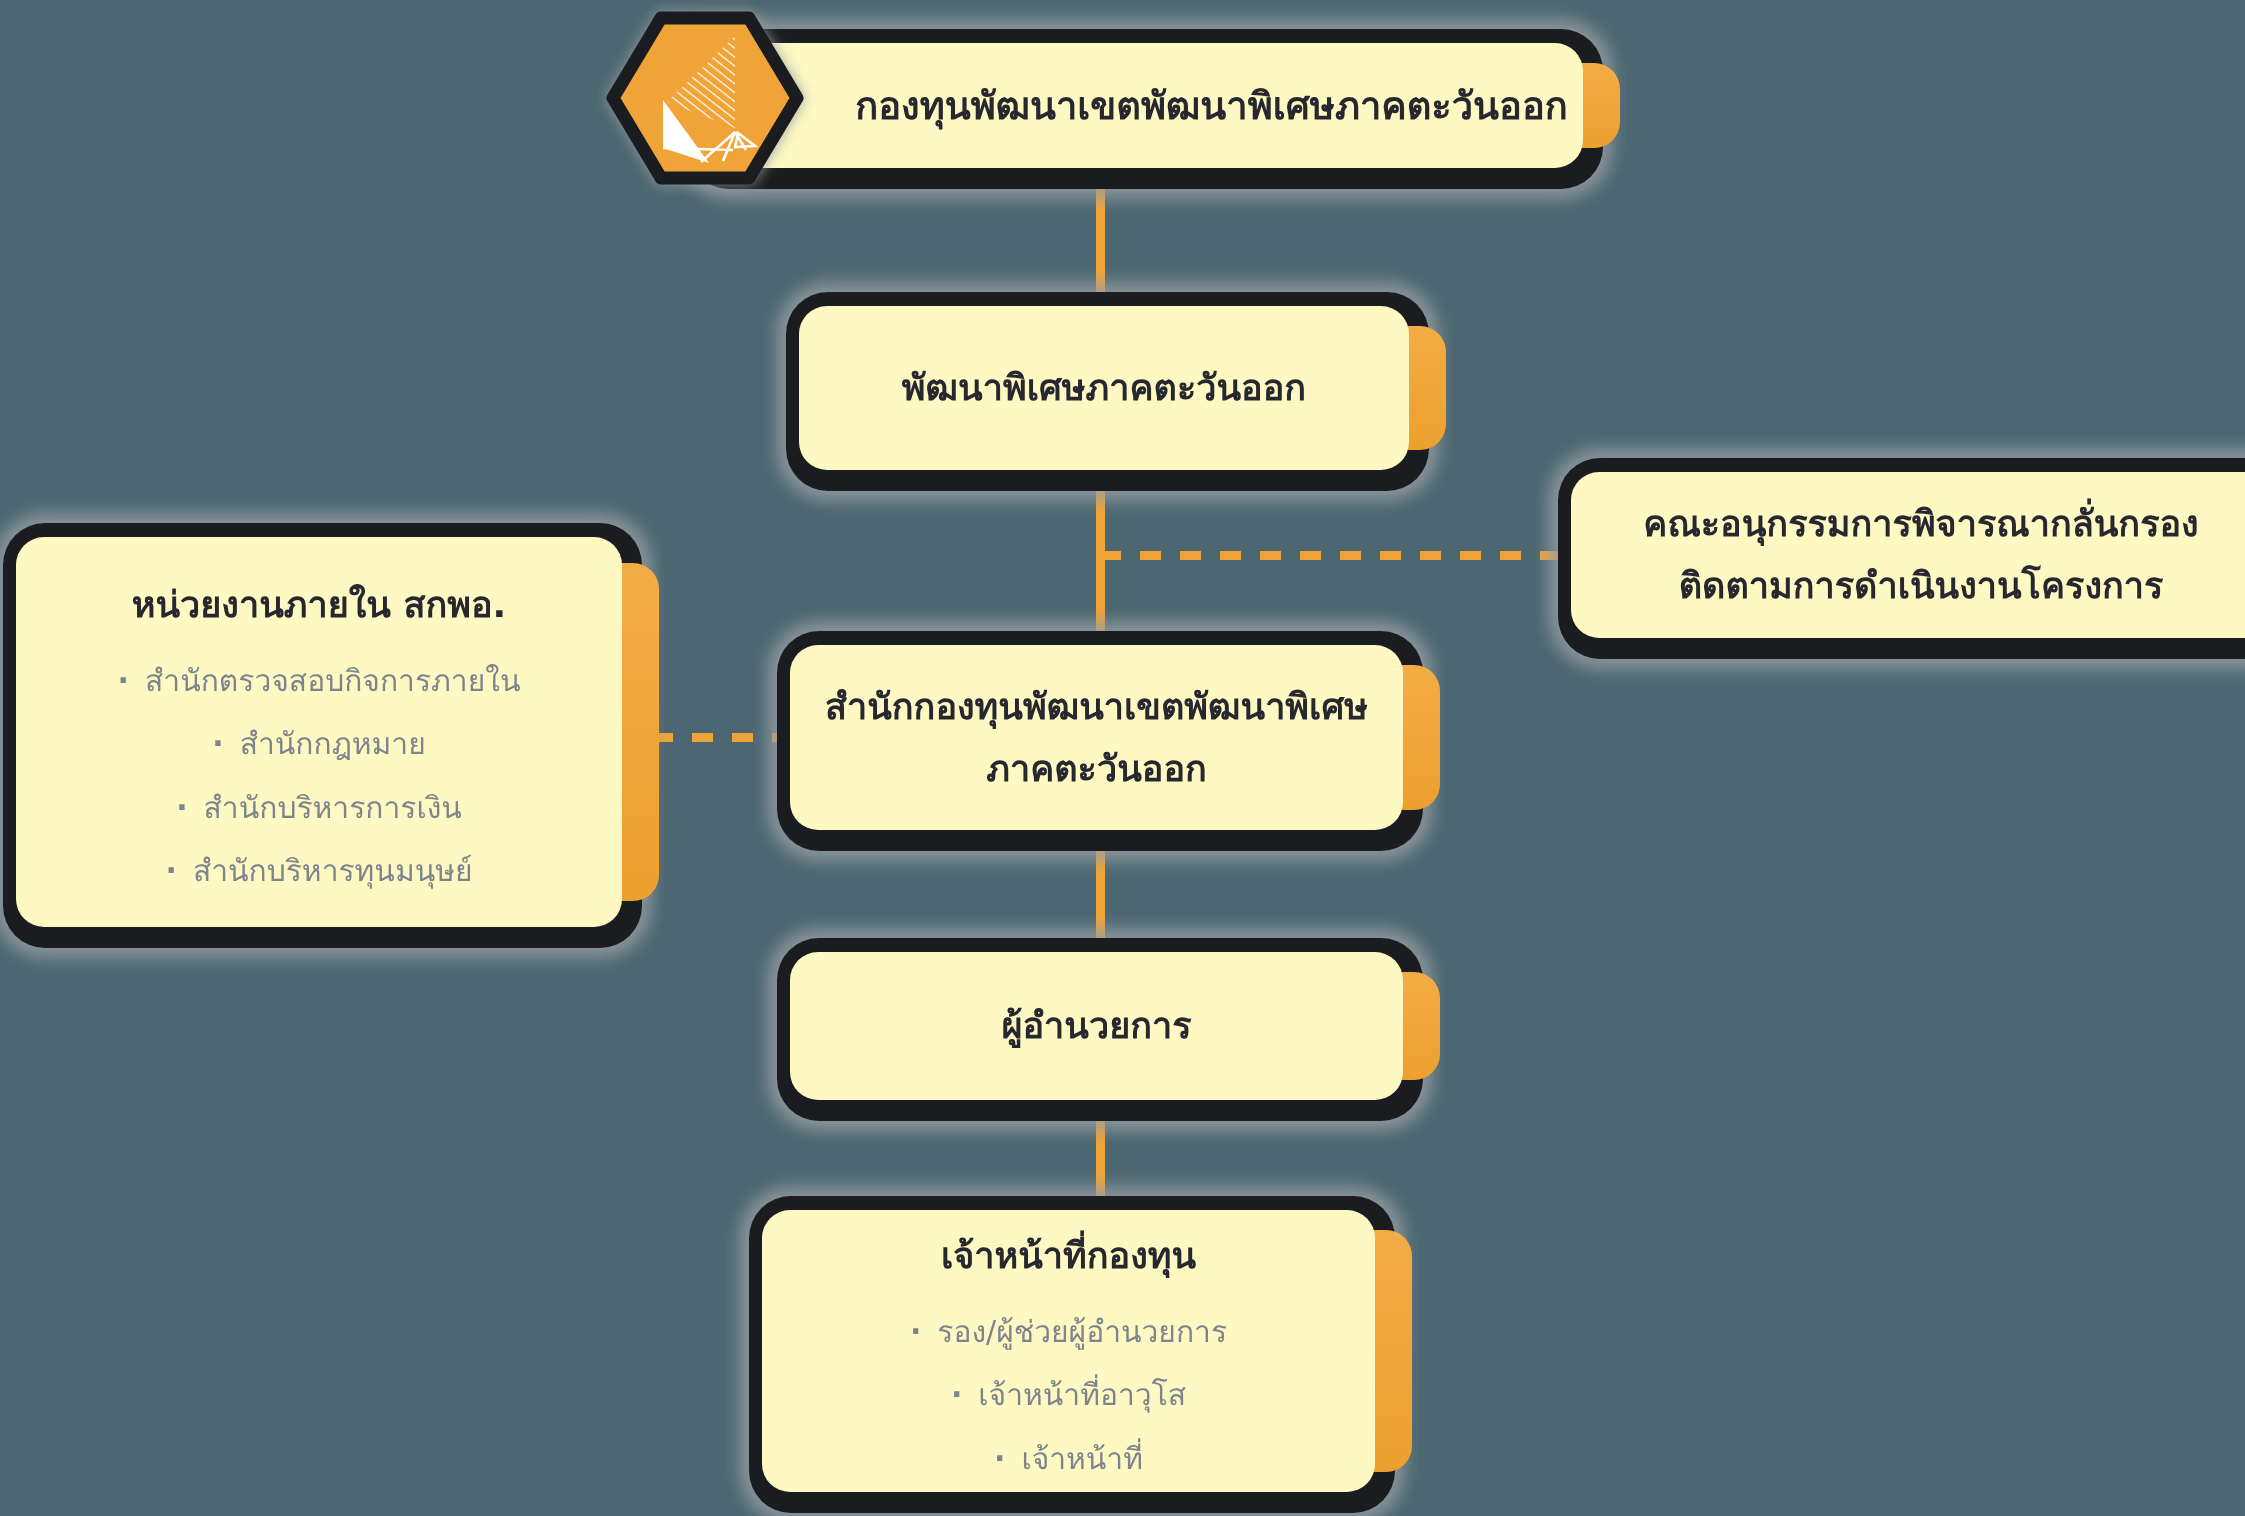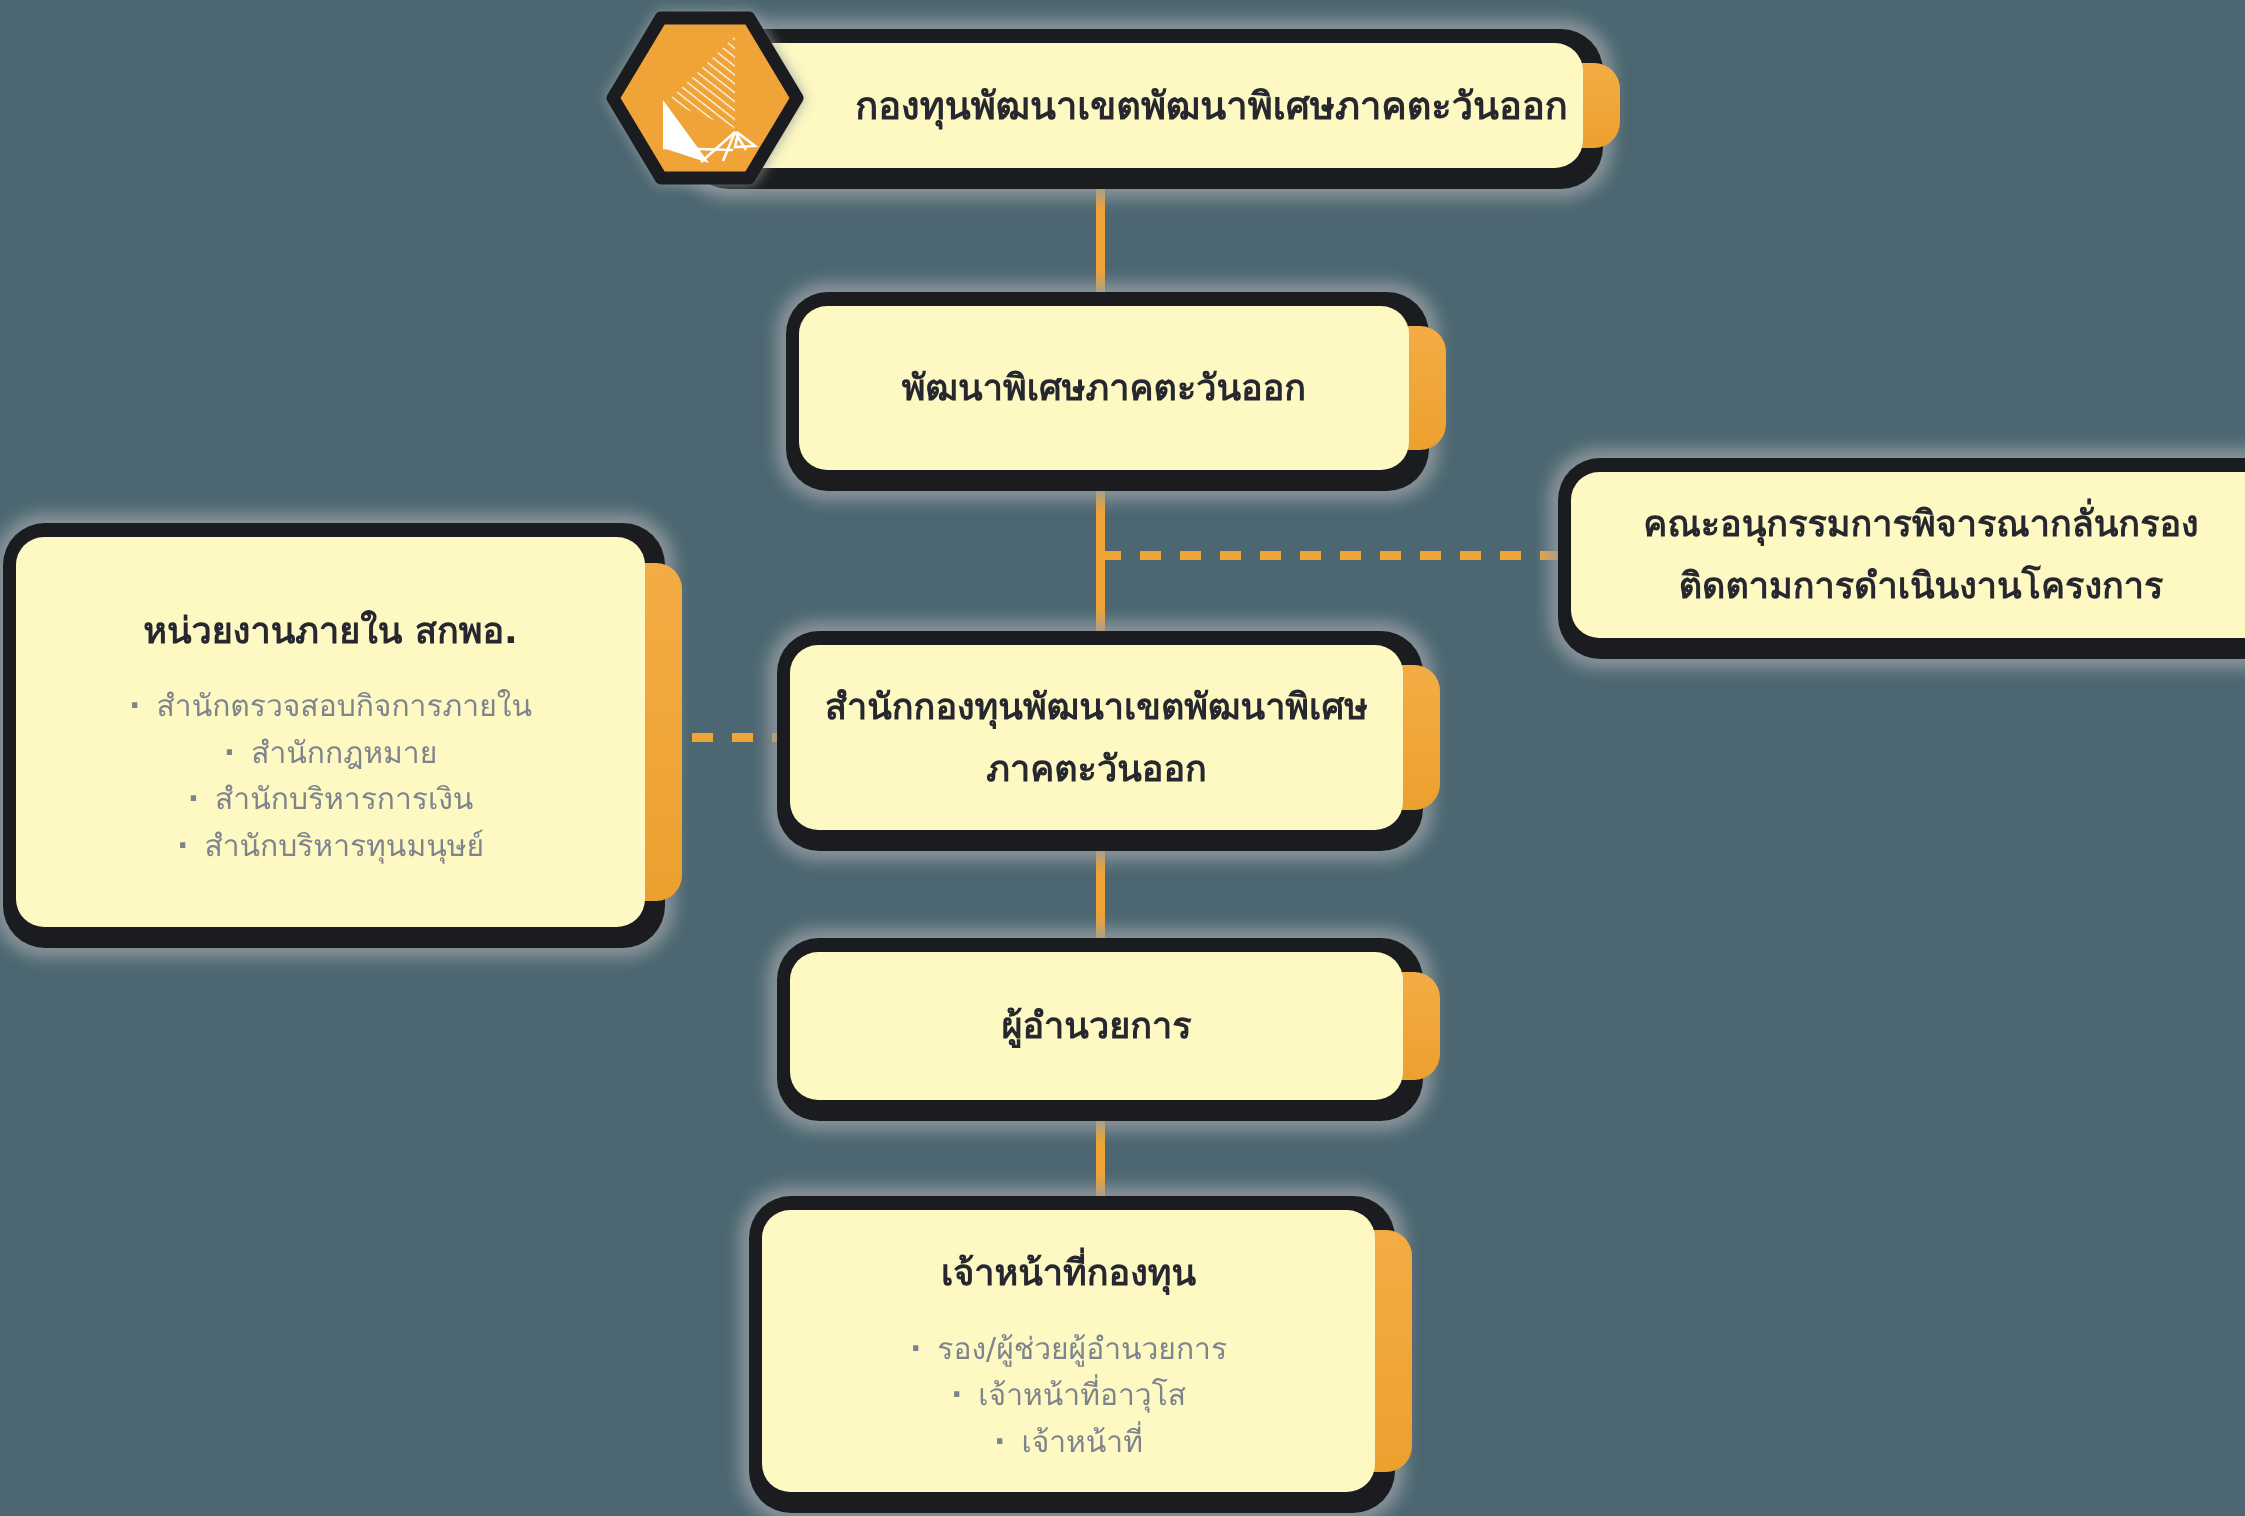--- a/index.html
+++ b/index.html
@@ -17,21 +17,21 @@
   .blk{position:absolute;left:-13px;top:-14px;right:-20px;bottom:-21px;
     background:#1B1C20;border-radius:42px;
     box-shadow:0 0 16px 10px rgba(150,158,162,0.82);}
   .tab{position:absolute;top:20px;bottom:20px;right:-37px;width:74px;
     background:linear-gradient(180deg,#F3AC45,#ECA02E);border-radius:26px;}
   .face{position:absolute;inset:0;background:#fef9c3;border-radius:28px;
     display:flex;flex-direction:column;align-items:center;justify-content:center;}
   .face .line{display:block;text-align:center;}
   .ttl{color:#26272F;font-weight:700;font-size:36px;line-height:1.72;white-space:nowrap;}
   .hdr{color:#26272F;font-weight:700;font-size:36px;line-height:1.72;white-space:nowrap;text-align:center;}
-  .bullets{display:flex;flex-direction:column;align-items:center;gap:9px;margin-top:26px;}
+  .bullets{display:flex;flex-direction:column;align-items:center;gap:26px;margin-top:26px;}
   .bullet-item{color:#7E848D;font-size:30px;line-height:1.25;white-space:nowrap;}
   .bullet-item::before{content:"\00B7";margin-right:16px;color:#7E848D;font-weight:700;}
   
   .root-title{color:#26272F;font-weight:700;font-size:38px;white-space:nowrap;}
   .root-face{padding-left:140px;}
   
   .hexwrap{position:absolute;left:583px;top:0px;width:244px;height:196px;z-index:3;
     filter:drop-shadow(0 0 7px rgba(150,158,162,0.9));}
 </style>
 </head>
@@ -84,21 +84,21 @@
 
 <div class="node" style="left:1571px;top:472px;width:700px;height:166px;">
   <div class="blk"></div>
   <div class="tab"></div>
   <div class="face">
     <span class="ttl line">คณะอนุกรรมการพิจารณากลั่นกรอง</span>
     <span class="ttl line">ติดตามการดำเนินงานโครงการ</span>
   </div>
 </div>
 
-<div class="node" style="left:16px;top:537px;width:606px;height:390px;padding-left:23px;">
+<div class="node" style="left:16px;top:537px;width:606px;height:390px;">
   <div class="blk"></div>
   <div class="tab" style="top:26px;bottom:26px;"></div>
   <div class="face">
     <span class="hdr line">หน่วยงานภายใน สกพอ.</span>
     <div class="bullets">
         <div class="bullet-item">สำนักตรวจสอบกิจการภายใน</div>
         <div class="bullet-item">สำนักกฎหมาย</div>
         <div class="bullet-item">สำนักบริหารการเงิน</div>
         <div class="bullet-item">สำนักบริหารทุนมนุษย์</div>
       </div>

